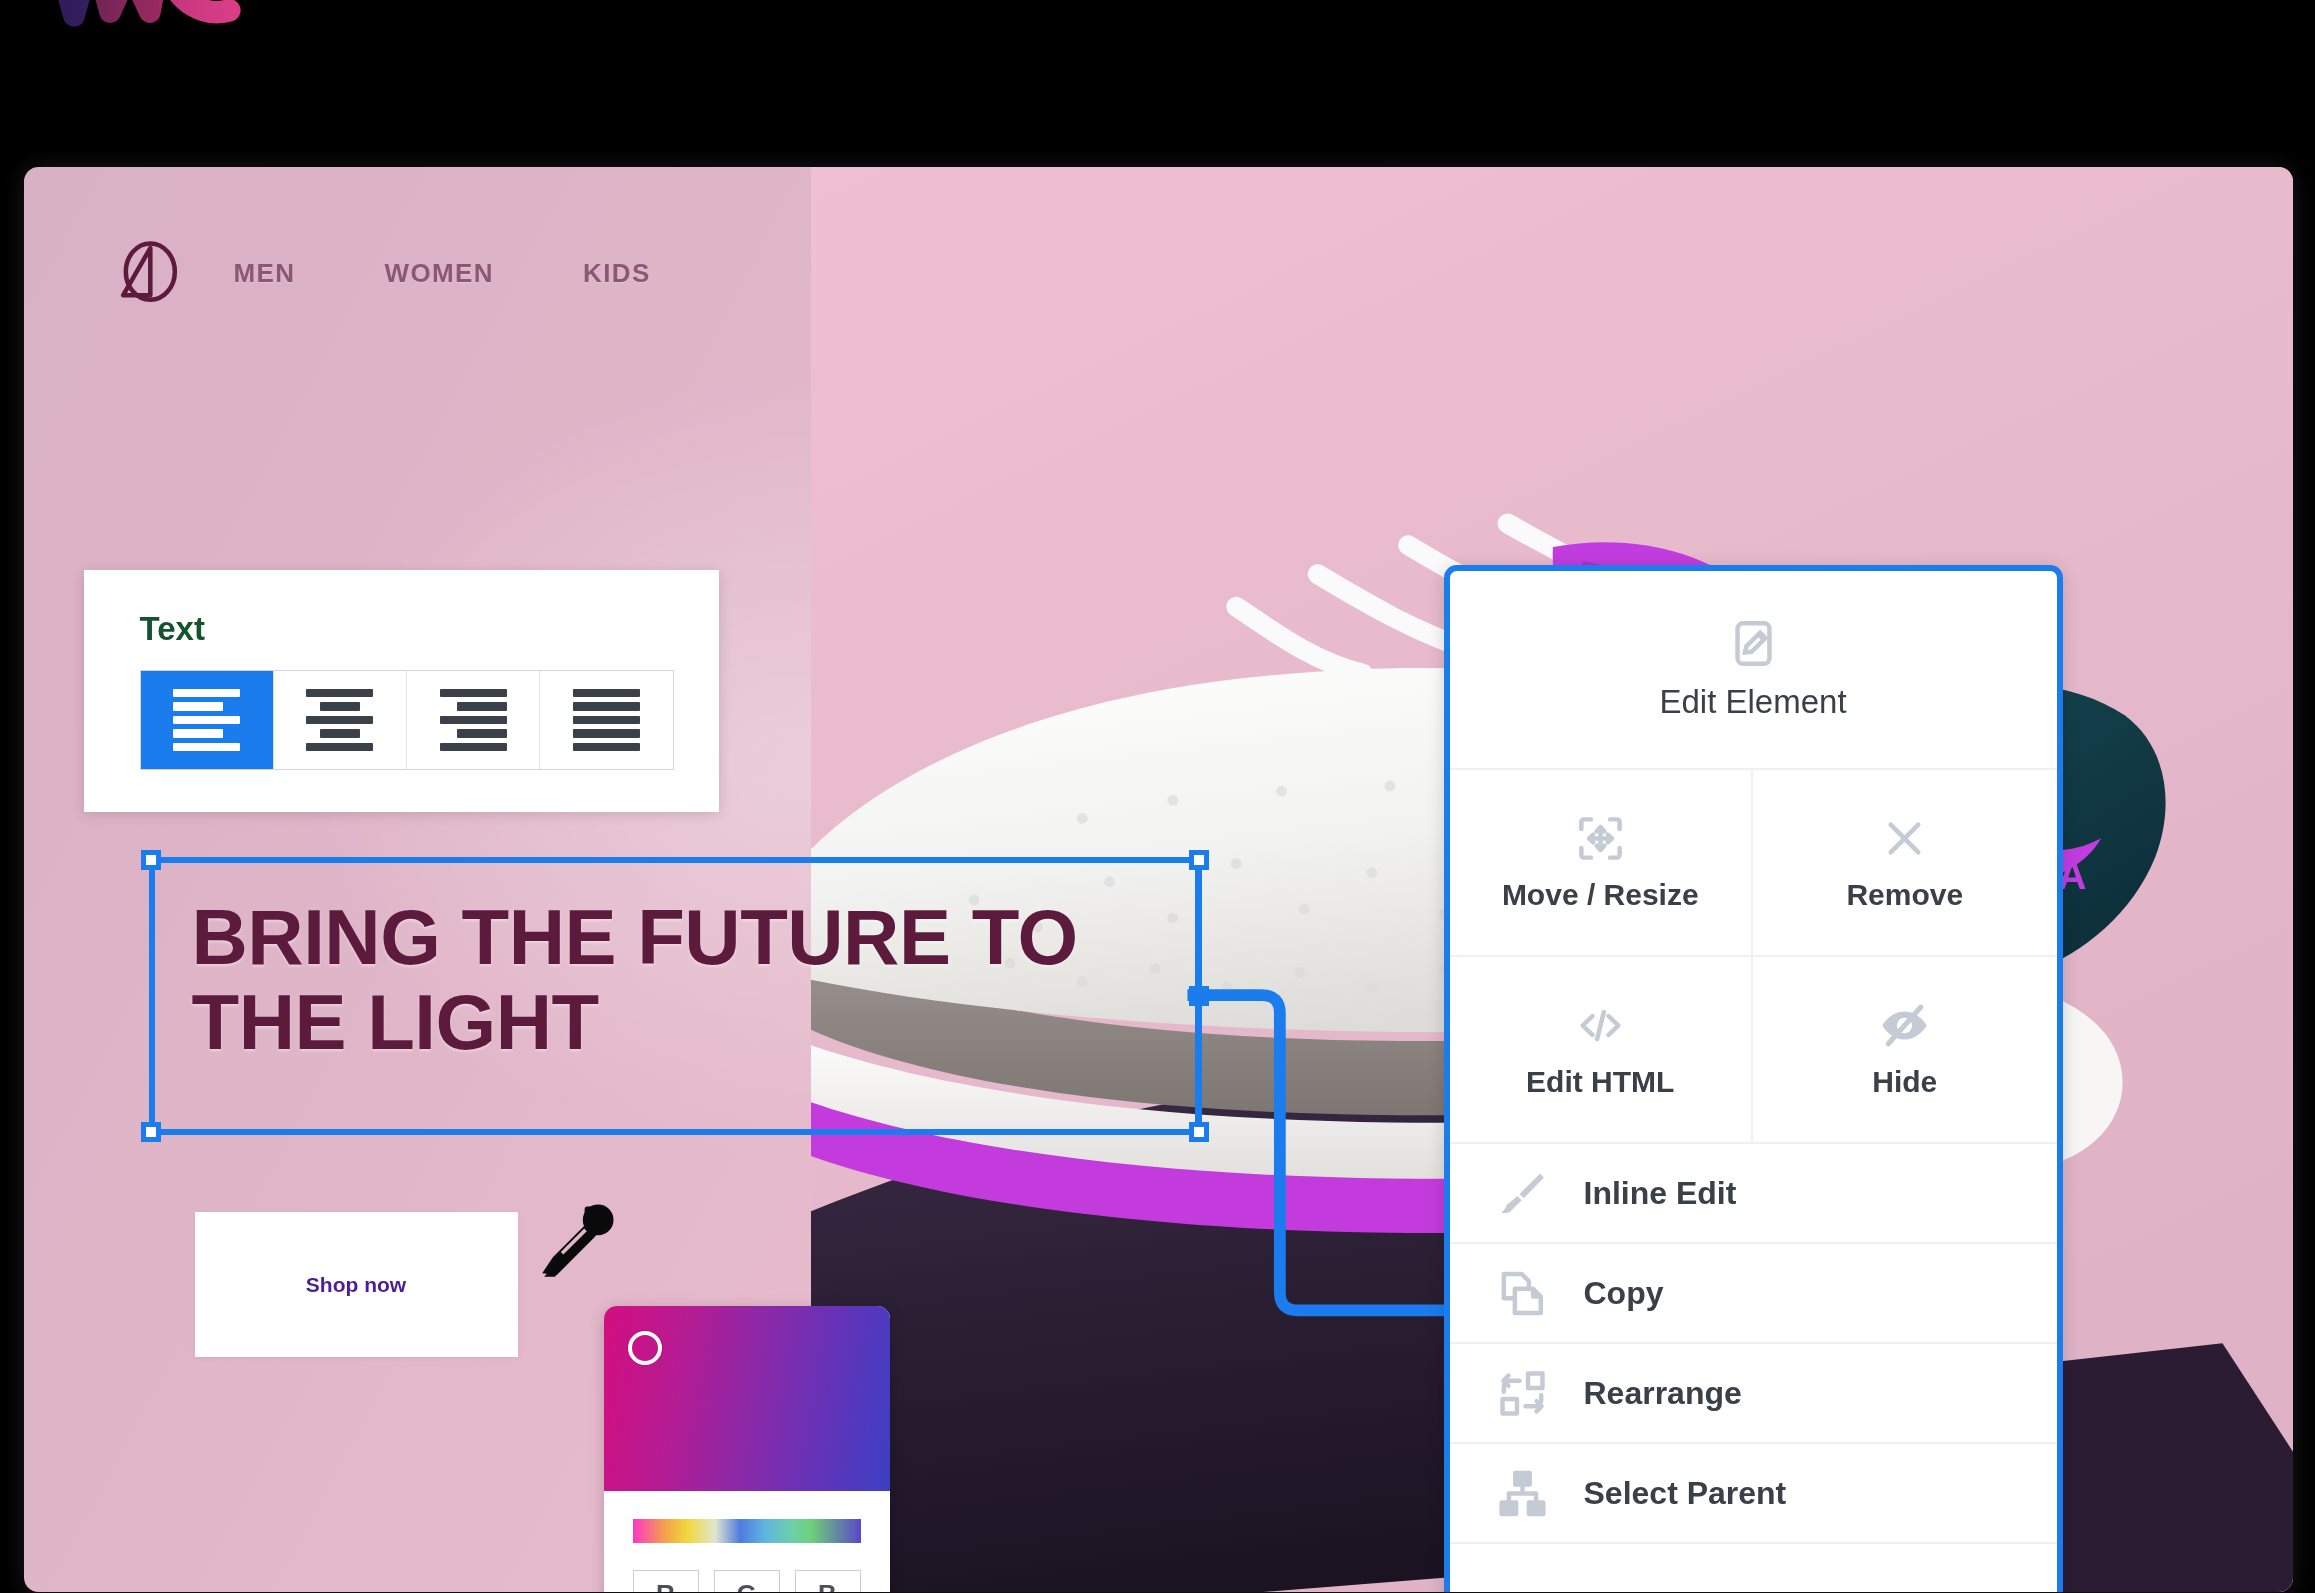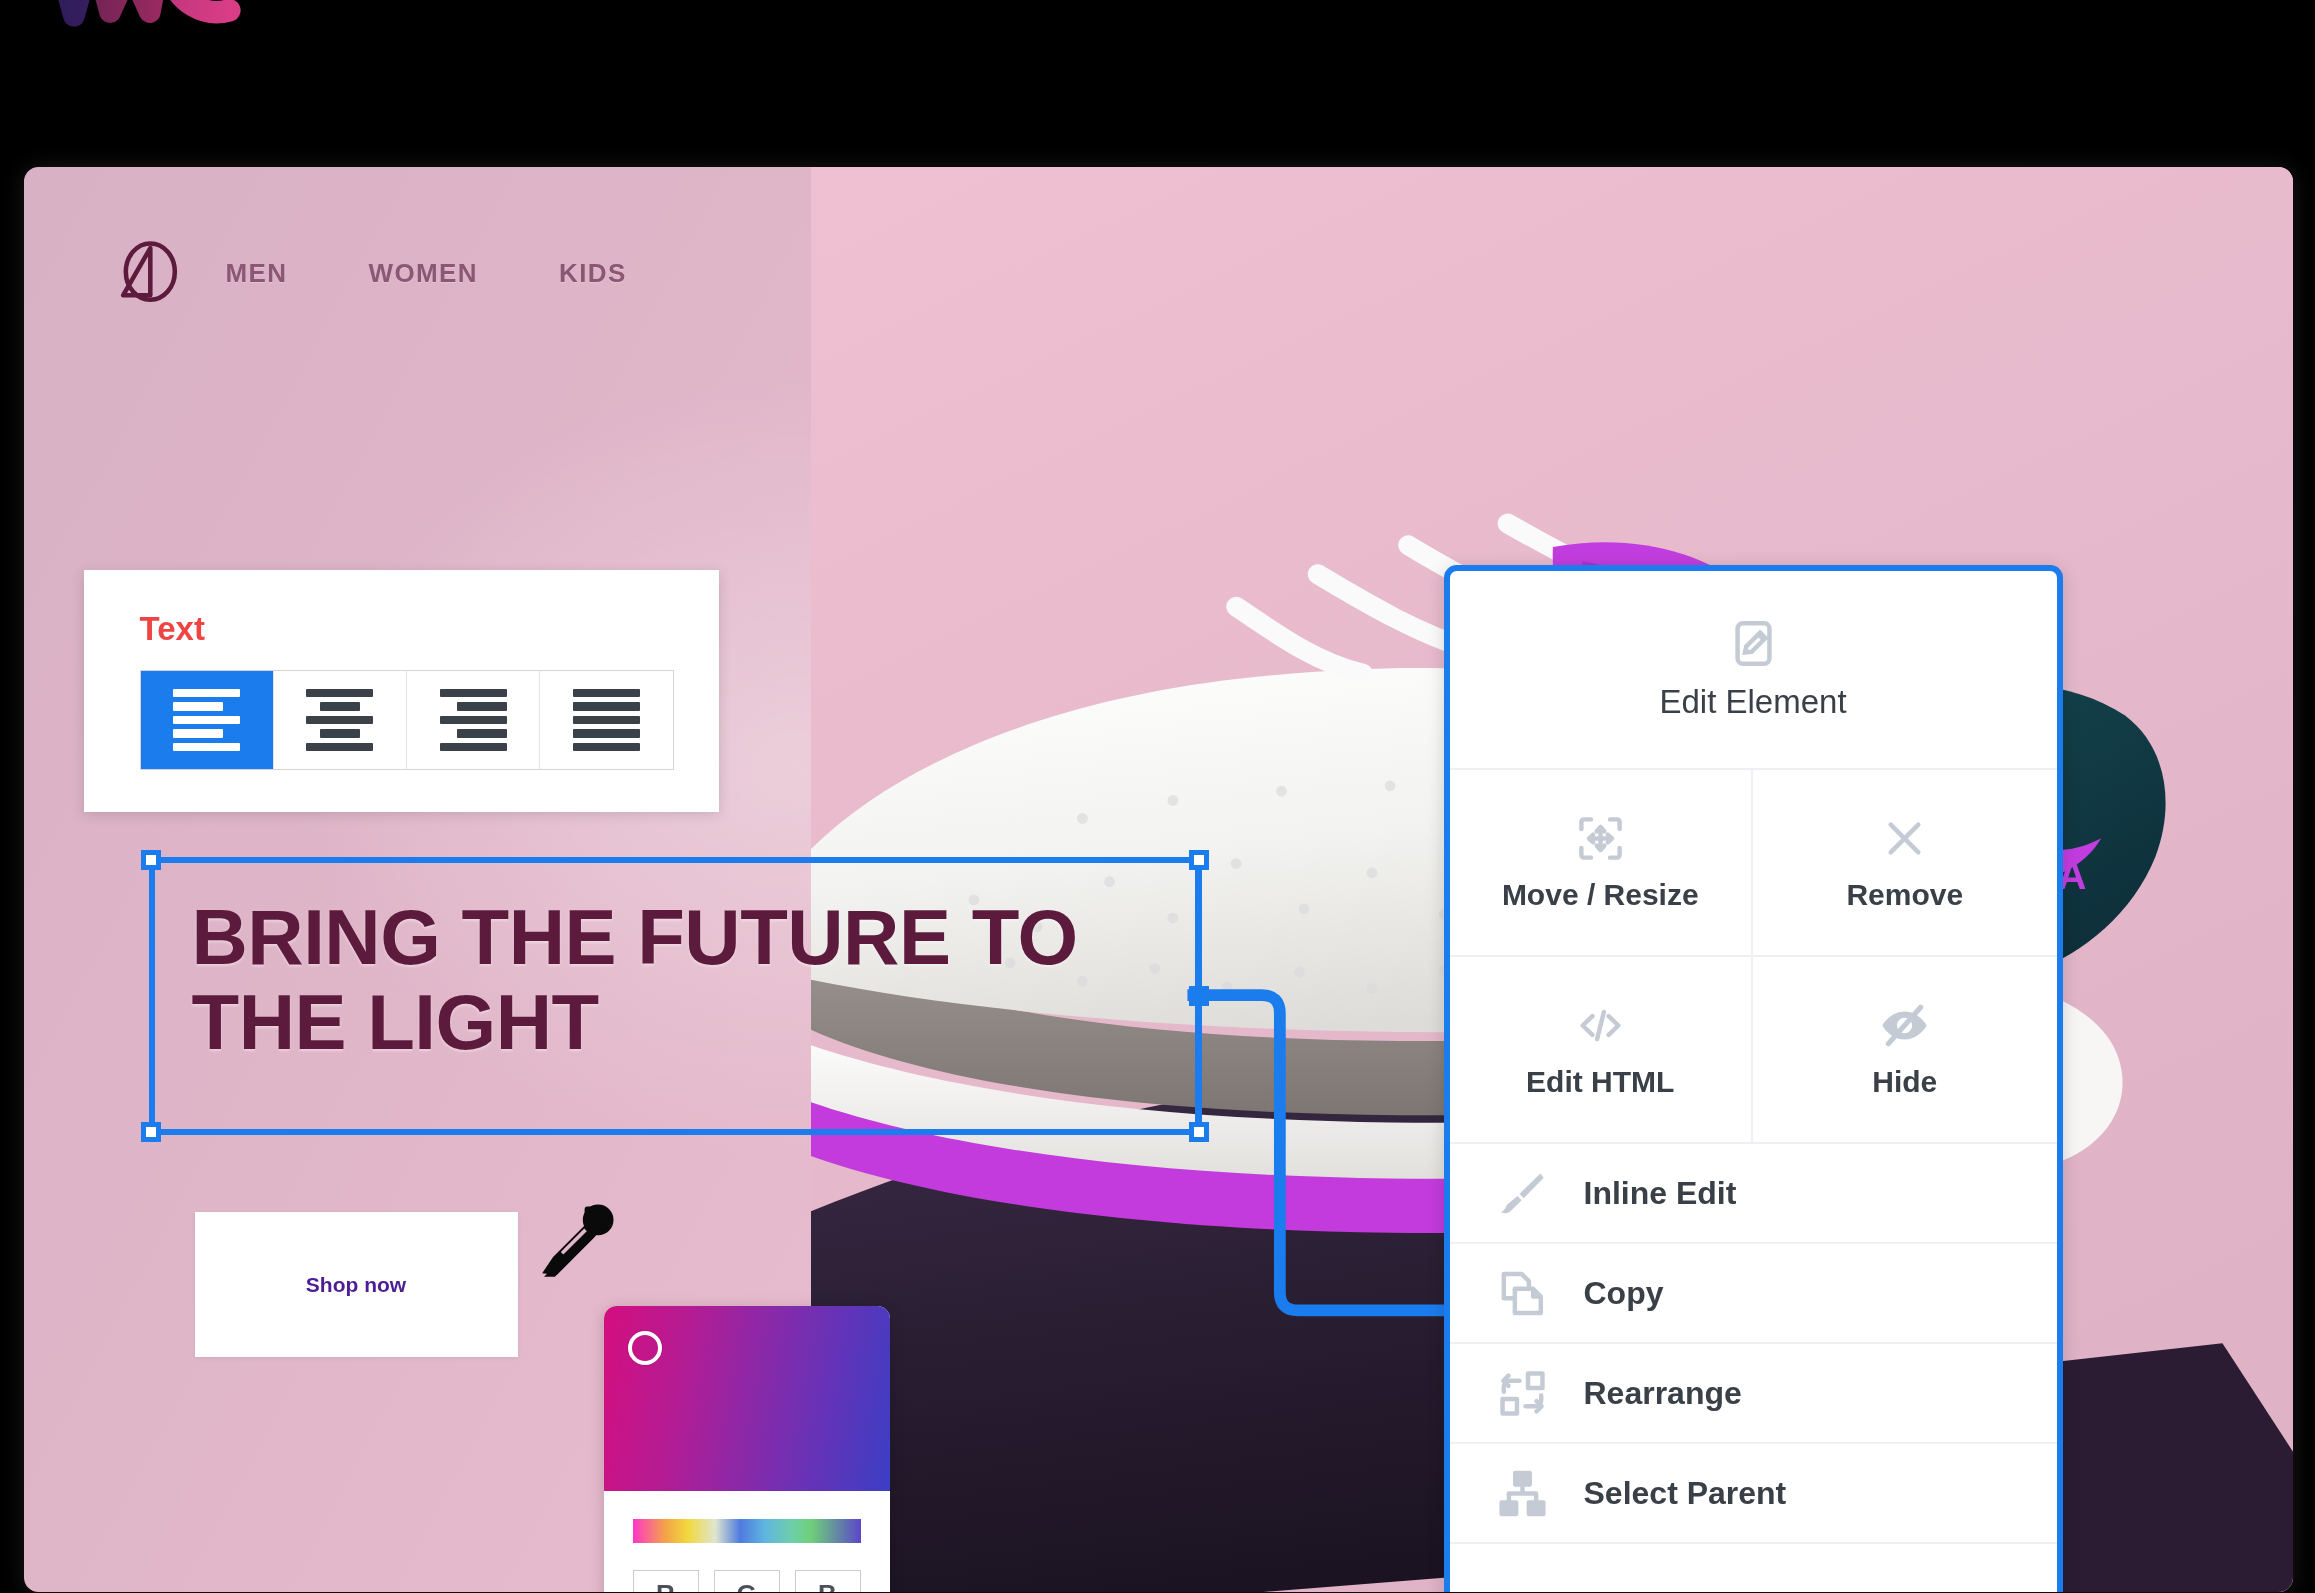--- a/index.html
+++ b/index.html
@@ -30,21 +30,21 @@
   .canvas-bg {
     position: absolute; inset: 0;
     background:
       radial-gradient(ellipse 814px 633px at 34% 42%, rgba(255,255,255,0.30) 0%, rgba(255,255,255,0.0) 62%),
       linear-gradient(118deg, #d9b1c4 0%, #dfb5c8 24%, #e8bccd 52%, #eec2d2 74%, #e3b4c8 100%);
   }
 
   
   .site-nav {
     position: absolute; left: 90px; top: 72px;
-    display: flex; align-items: center; gap: 3px;
+    display: flex; align-items: center; gap: 11px;
   }
   .shop-logo { width: 69px; height: 69px; margin-right: 40px; }
   .nav-link {
     font-size: 26px; font-weight: 700; letter-spacing: 1.4px;
     color: #8b5774; margin-right: 78px; white-space: nowrap;
     text-shadow: 0 0.9px 0 rgba(255,255,255,0.22);
   }
   .nav-link:last-child { margin-right: 0; }
 
   
@@ -95,21 +95,21 @@
 
   
   .text-panel {
     position: absolute; left: 60px; top: 403px;
     width: 635px; height: 242px;
     background: #fff;
     box-shadow: 0 2.7px 12.7px rgba(0,0,0,0.14);
   }
   .text-panel-title {
     position: absolute; left: 56px; top: 40px;
-    font-size: 33px; font-weight: 700; color: #ef4444;
+    font-size: 33px; font-weight: 700; color: #14532d;
   }
   .align-group {
     position: absolute; left: 56px; top: 100px;
     width: 534px; height: 100px;
     display: flex; border: 1.8px solid #d2d5d9;
   }
   .align-btn {
     flex: 1; display: flex; align-items: center; justify-content: center;
     background: #fff; border-right: 1.8px solid #e2e4e7;
   }

